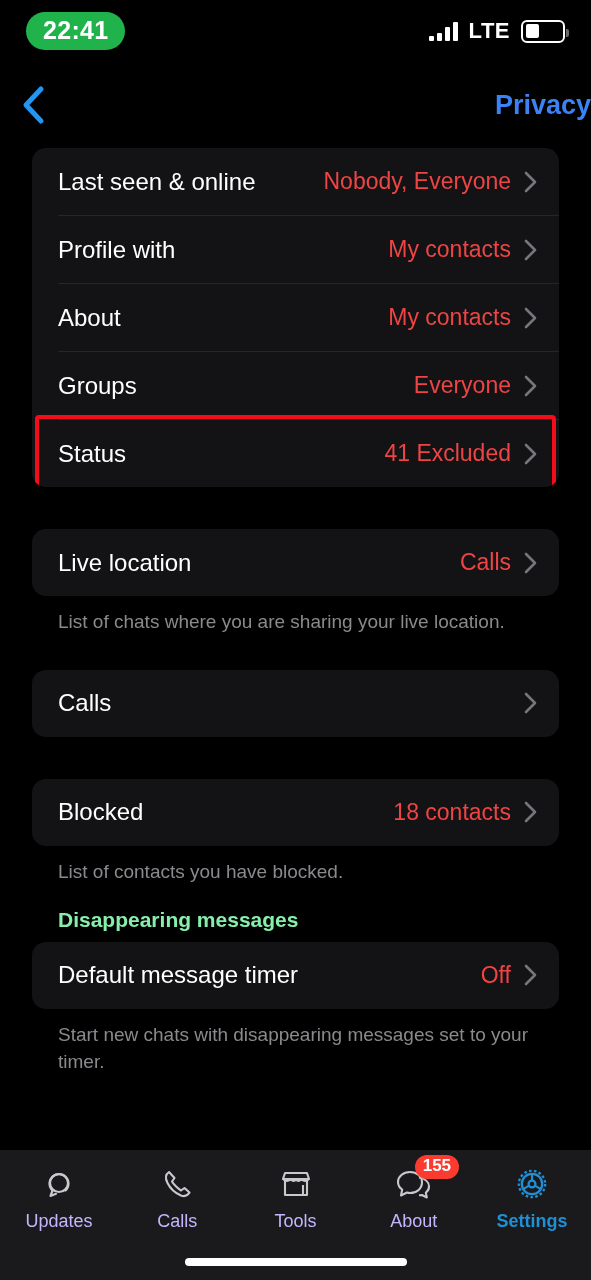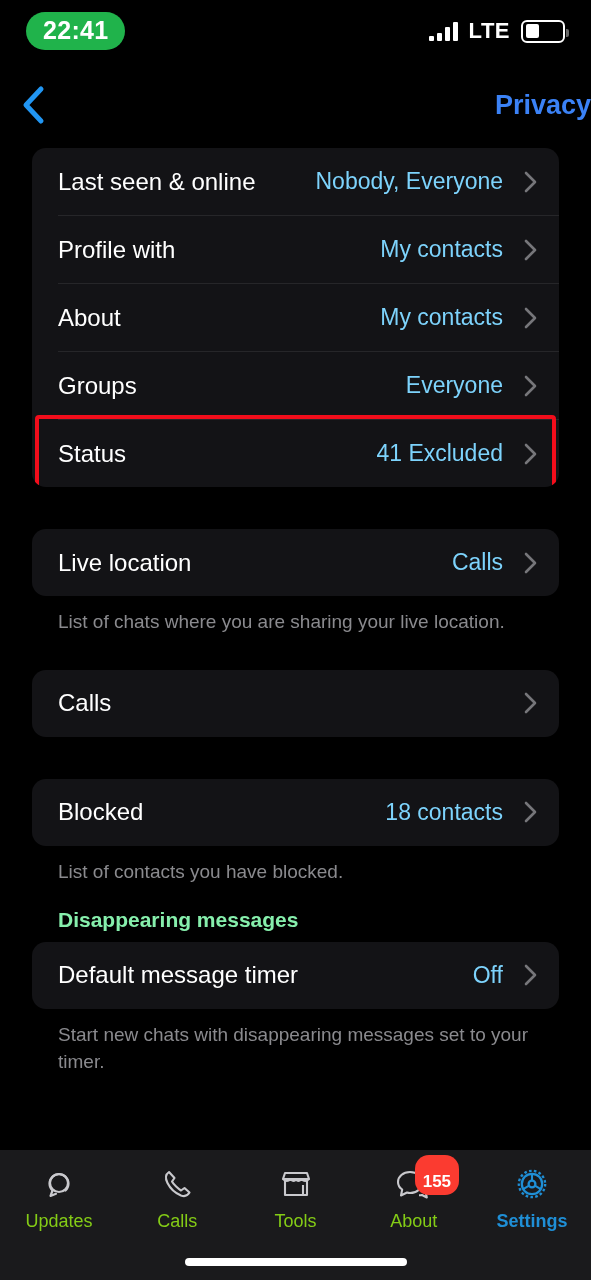--- a/index.html
+++ b/index.html
@@ -46,21 +46,21 @@
 
   
   .content { position:absolute; top:148px; left:0; right:0; bottom:130px; padding:0 32px; }
 
   .card { background:#131316; border-radius:14px; overflow:hidden; }
   .row {
     position:relative; display:flex; align-items:center; justify-content:flex-end;
     height:67px; padding:0 18px 0 26px;
   }
   .row .label { position:absolute; left:26px; color:#fff; font-size:24px; }
-  .row .value { color:#7dd3fc; font-size:23px; margin-right:18px; }
+  .row .value { color:#ef4444; font-size:23px; margin-right:10px; }
   .row .chev { width:20px; display:flex; justify-content:center; }
   .divider { height:1px; background:#262629; margin-left:26px; }
 
   .note { color:#8a8a8e; font-size:19px; line-height:1.42; padding:13px 26px 0; }
   .section-head { color:#86efac; font-size:21px; font-weight:700; padding:0 26px 10px; }
 
   .gap-lg { height:42px; }
   .gap-md { height:34px; }
   .gap-sm { height:22px; }
 
@@ -71,26 +71,26 @@
     border:4px solid #f20d1b; border-radius:4px; pointer-events:none;
   }
 
   
   .tabbar {
     position:absolute; left:0; right:0; bottom:0; height:130px;
     background:#1a1a1c; display:flex; align-items:flex-start; padding-top:14px;
   }
   .tab { flex:1; display:flex; flex-direction:column; align-items:center; gap:7px; position:relative; }
   .tab .ico { position:relative; width:44px; height:40px; display:flex; align-items:center; justify-content:center; }
-  .tab .tlabel { font-size:18px; color:#84cc16; }
+  .tab .tlabel { font-size:18px; color:#c4b5fd; }
   .tab.active .tlabel { color:#1f8fd6; font-weight:600; }
   .badge {
     position:absolute; top:-9px; left:23px;
     background:#fb3b30; color:#fff; font-size:17px; font-weight:700;
-    border-radius:14px; padding:18px 8px 3px; line-height:1.1; min-width:30px; text-align:center;
+    border-radius:14px; padding:2px 8px 3px; line-height:1.1; min-width:30px; text-align:center;
   }
   .home-ind {
     position:absolute; bottom:14px; left:50%; transform:translateX(-50%);
     width:222px; height:8px; background:#fff; border-radius:5px;
   }
 </style>
 </head>
 <body>
 
 <div class="phone">

